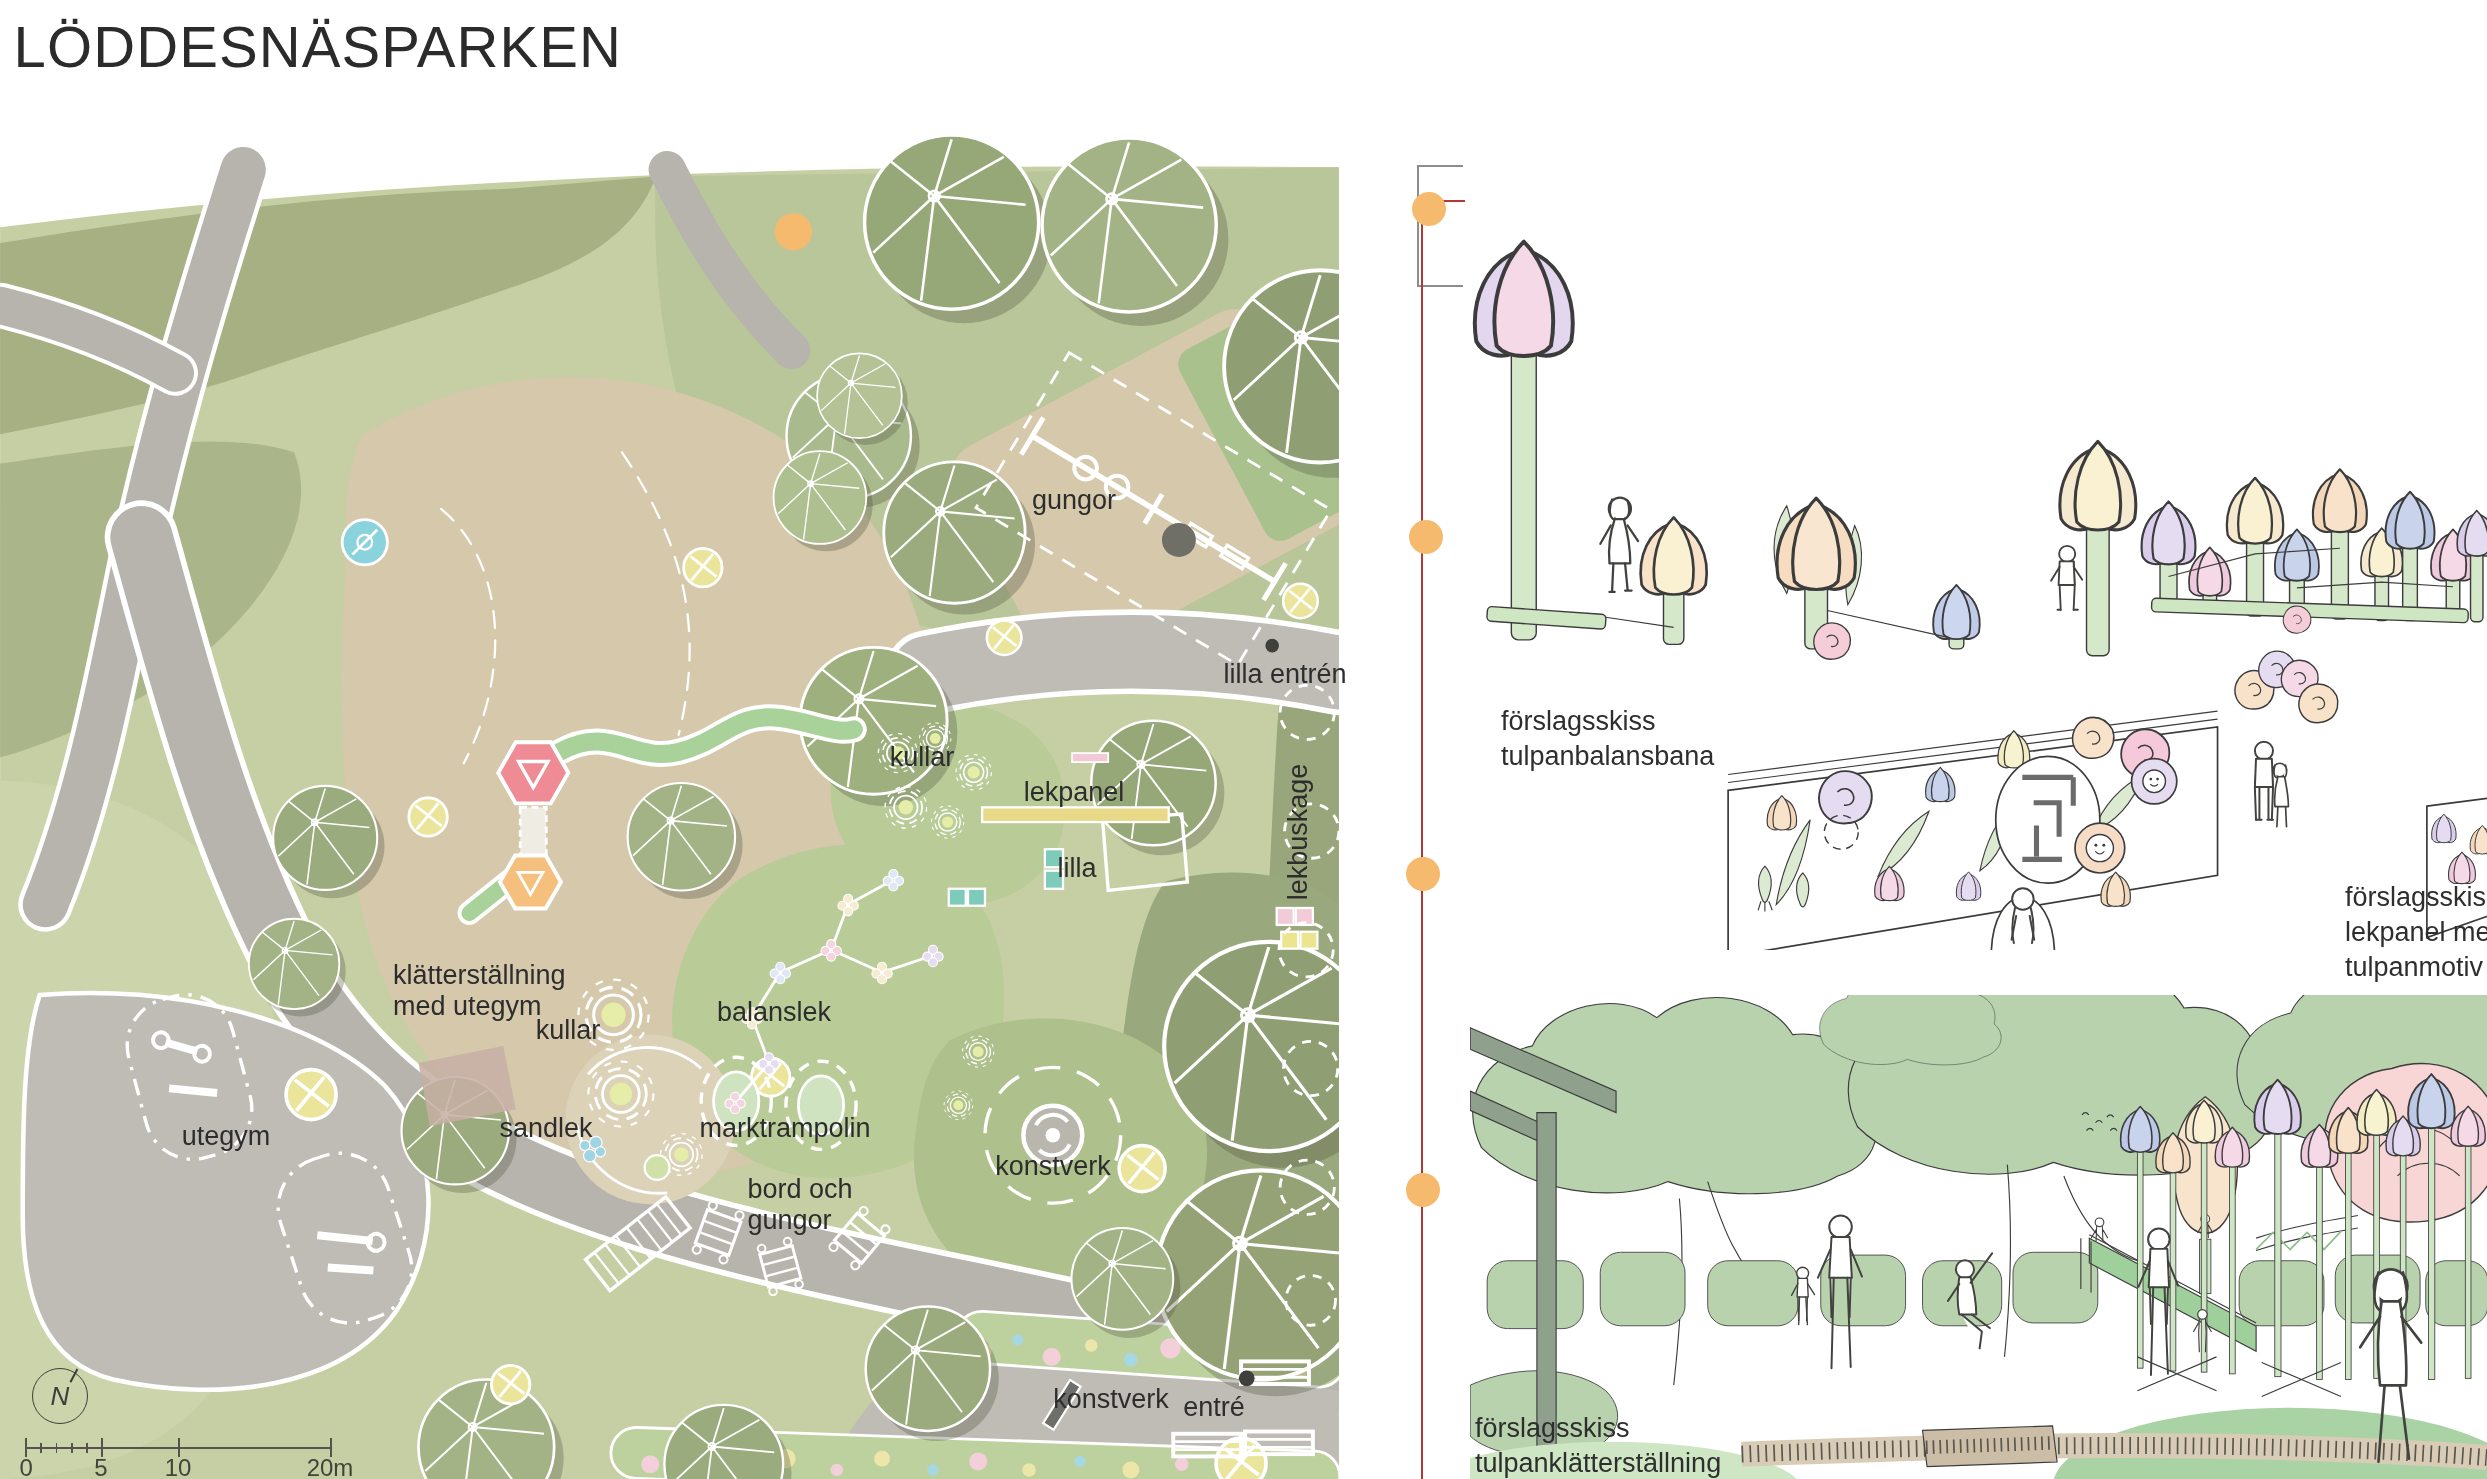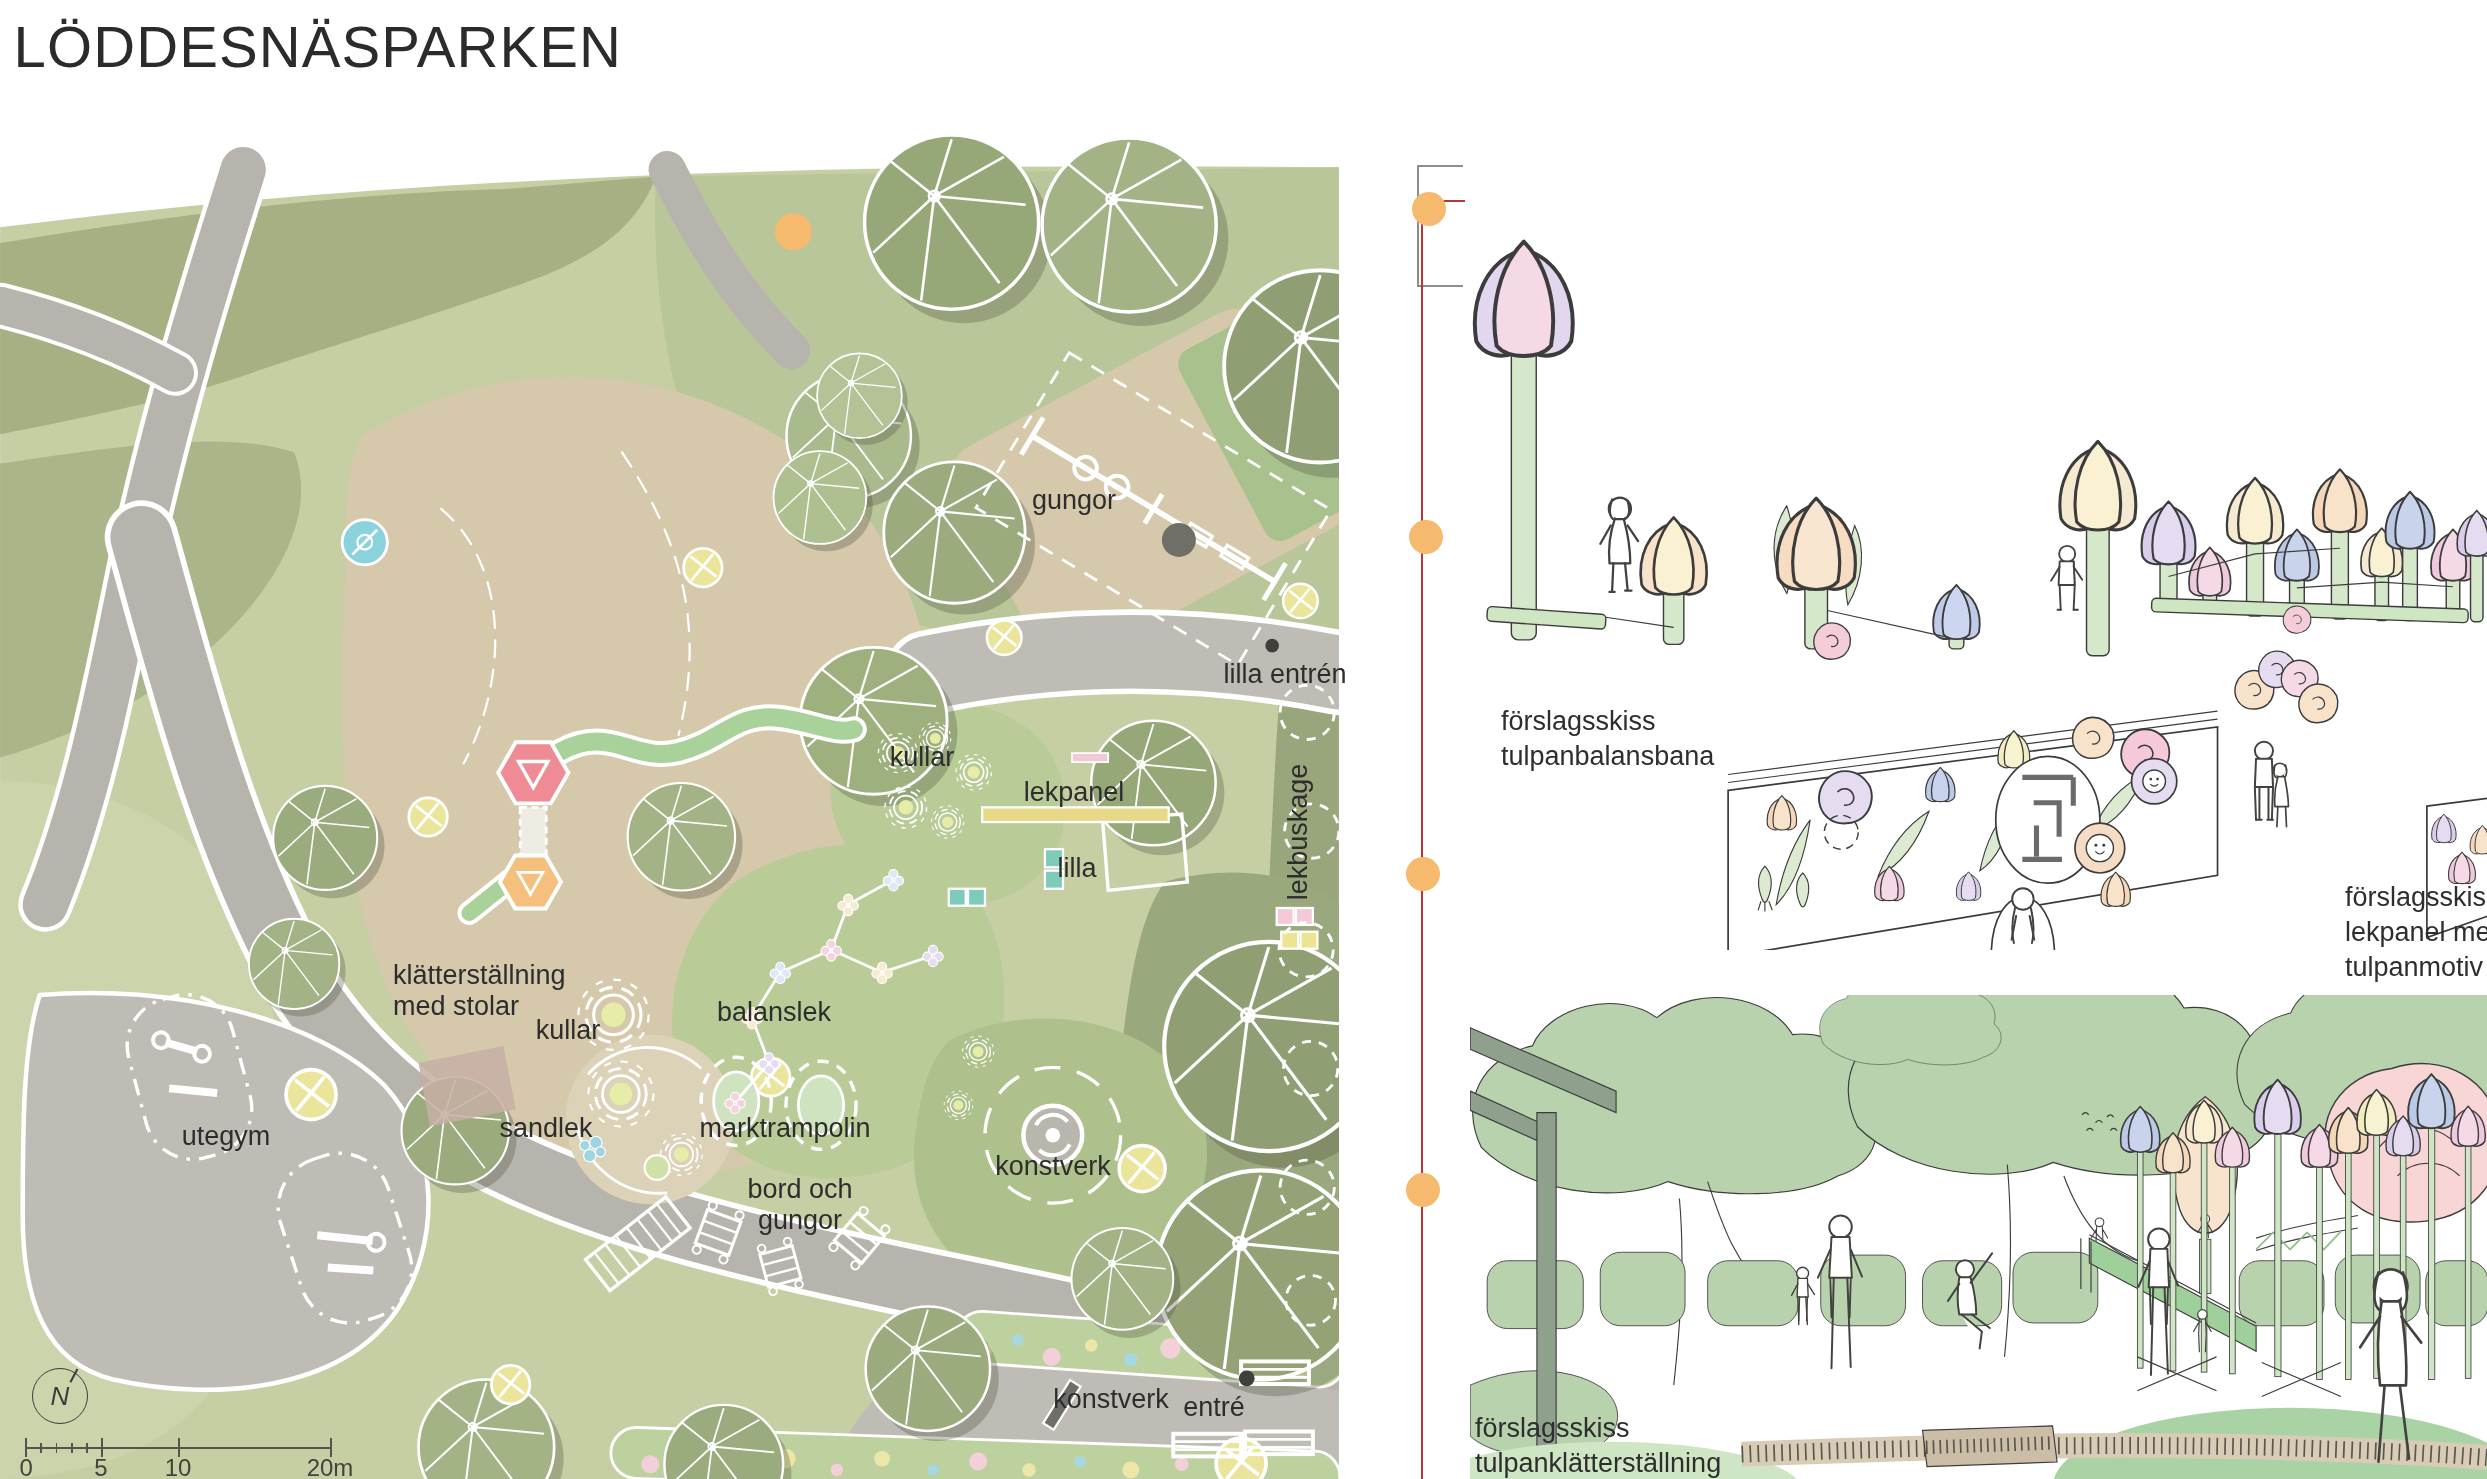--- a/index.html
+++ b/index.html
@@ -9,21 +9,21 @@
   }
   
   .hdr{position:absolute;left:13.6px;top:14.7px;}
   .title{font-size:58px;font-weight:300;letter-spacing:1.1px;color:#2b2b2b;line-height:1.1;}
   .subtitle{font-size:28px;font-weight:300;color:#3a3a3a;margin-top:14.7px;}
   
   .plabel{position:absolute;font-size:27px;color:#2d2d2d;white-space:nowrap;
           transform:translate(-50%,-50%);font-weight:300;}
   .plabel.la{transform:none;}
   .plabel.vert{transform:translate(-50%,-50%) rotate(-90deg);}
-  .plabel.ctr{text-align:center;}
+  .plabel.ctr{}
   
   .gline{position:absolute;background:#8d8d8d;}
   .rline{position:absolute;background:#b23a32;}
   .odot{position:absolute;width:34px;height:34px;border-radius:50%;background:#f6ba6e;}
   
   svg{position:absolute;display:block;}
   .caption{position:absolute;font-size:27px;line-height:35px;color:#2e2e2e;
            font-weight:300;white-space:nowrap;margin-top:32px;}
   
   .north{position:absolute;left:32px;top:1368px;width:54px;height:54px;border:1.7px solid #3c3c3c;
@@ -348,21 +348,21 @@
 
 <div>
   <div class="plabel" style="left:1074px;top:500px">gungor</div>
   <div class="plabel" style="left:1285px;top:674px">lilla entrén</div>
   <div class="plabel" style="left:922px;top:757px">kullar</div>
   <div class="plabel" style="left:1074px;top:792px">lekpanel</div>
   <div class="plabel" style="left:1077px;top:868px">lilla</div>
   <div class="plabel vert" style="left:1298px;top:832px">lekbuskage</div>
   <div class="plabel la" style="left:393px;top:960px">
     <div>klätterställning</div>
-    <div>med stolar</div>
+    <div>med utegym</div>
   </div>
   <div class="plabel" style="left:568px;top:1030px">kullar</div>
   <div class="plabel" style="left:774px;top:1012px">balanslek</div>
   <div class="plabel" style="left:226px;top:1136px">utegym</div>
   <div class="plabel" style="left:546px;top:1128px">sandlek</div>
   <div class="plabel" style="left:785px;top:1128px">marktrampolin</div>
   <div class="plabel ctr" style="left:800px;top:1205px">
     <div>bord och</div>
     <div>gungor</div>
   </div>

